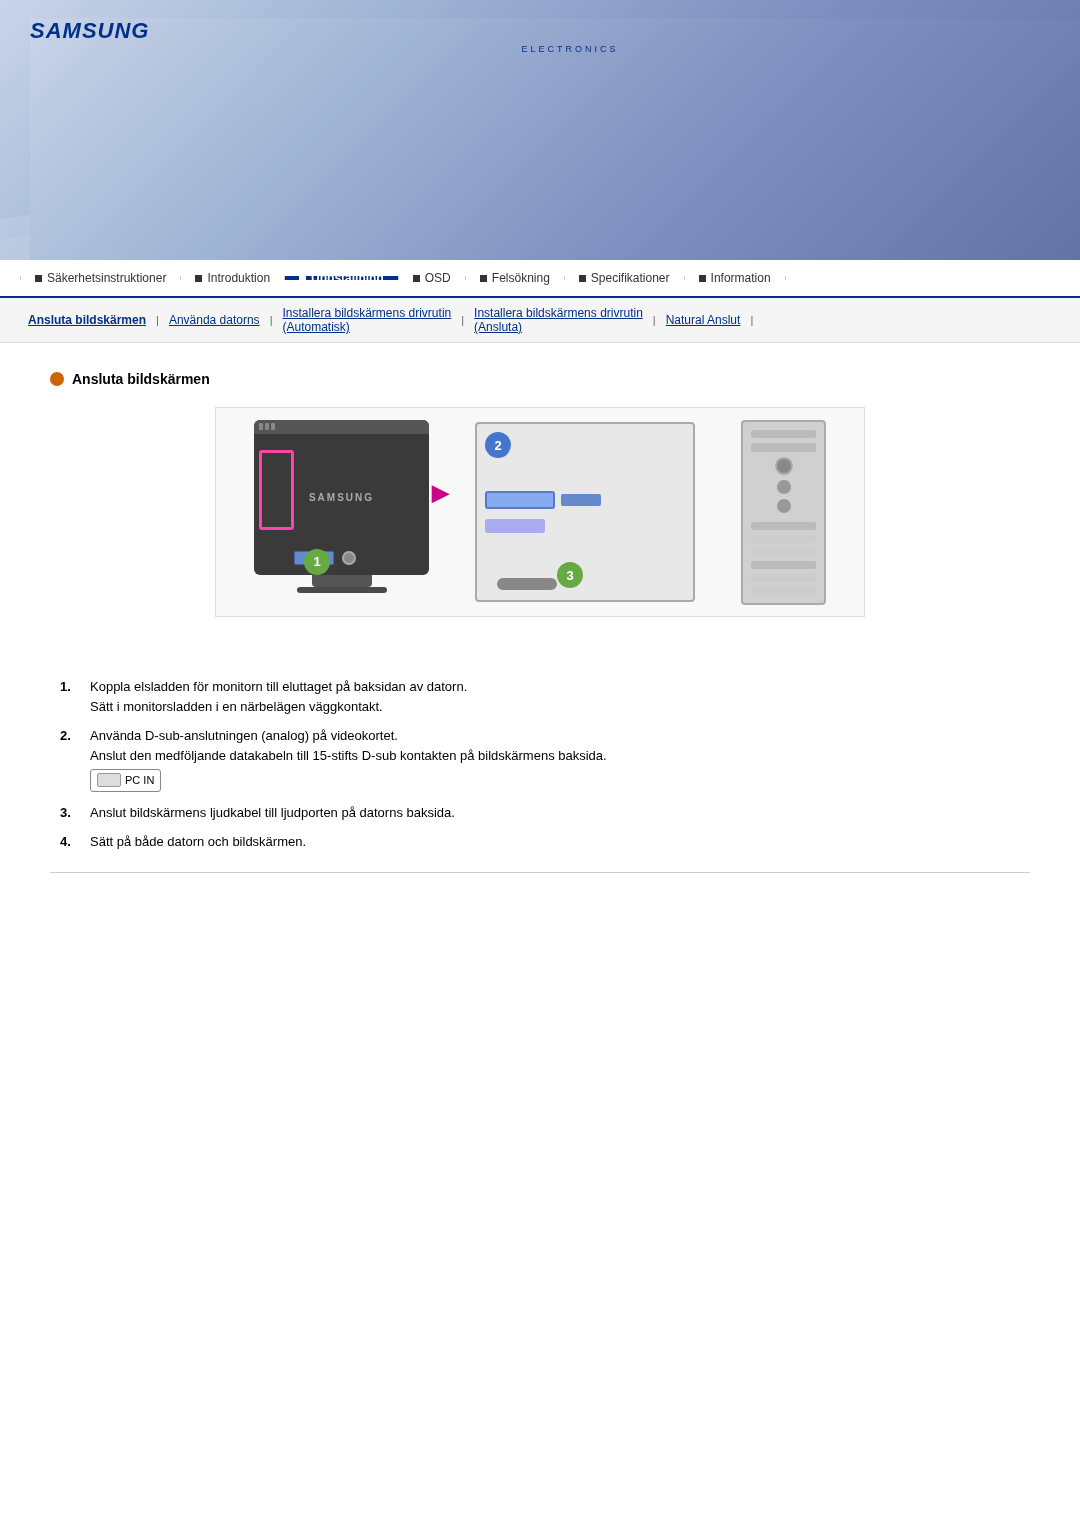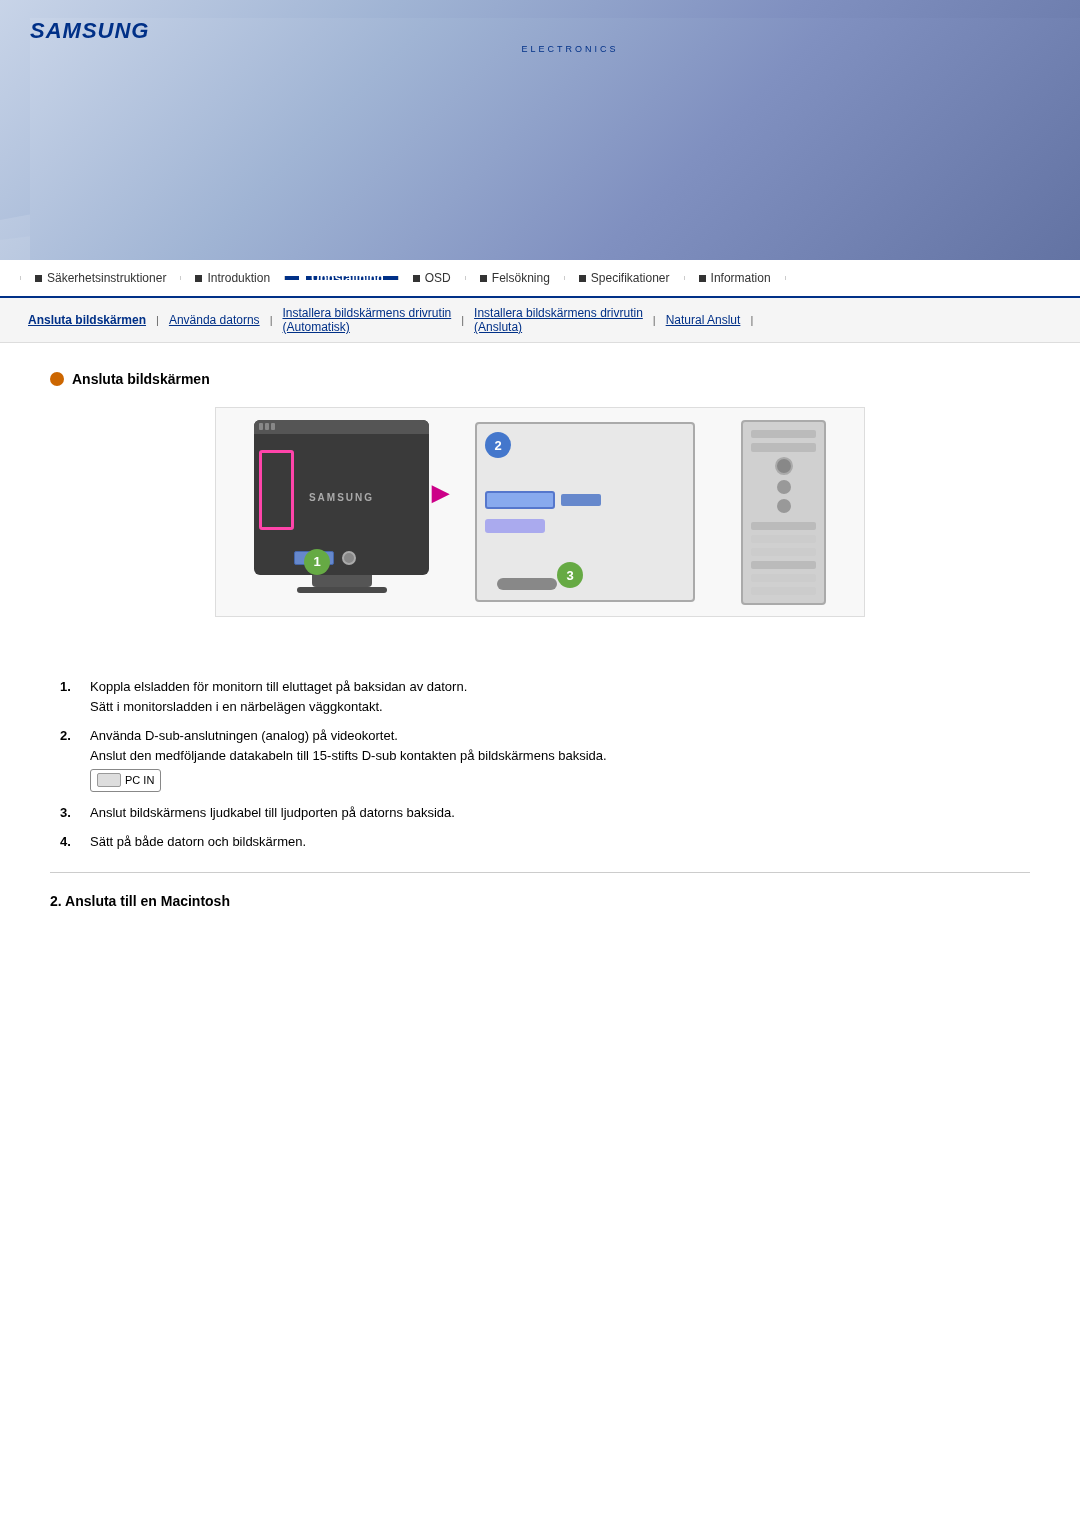--- a/index.html
+++ b/index.html
@@ -441,15 +441,14 @@
     <li>
       <span class="instr-num">4.</span>
       <span class="instr-text">
         Sätt på både datorn och bildskärmen.
       </span>
     </li>
   </ul>
 
   <hr class="divider">
 
-  <div class="macintosh-heading">2. Ansluta till en Macintosh</div>
 
 </div>
 
 </body></html>

